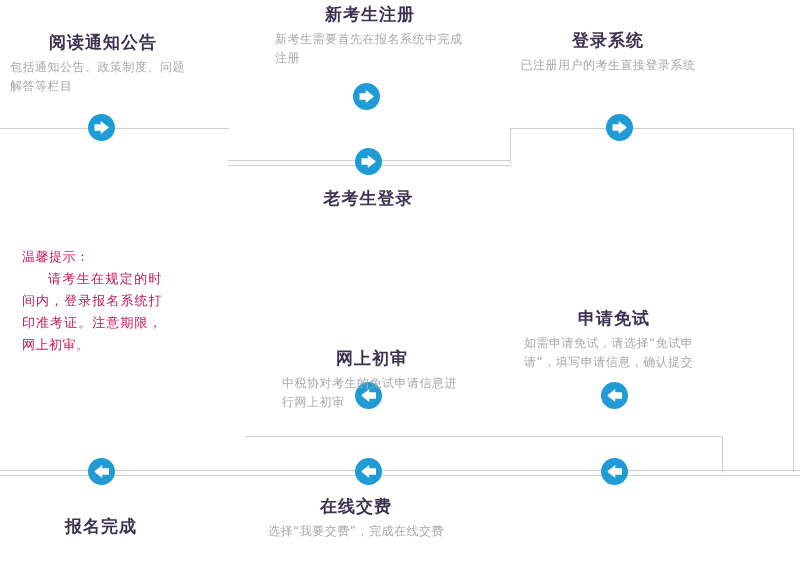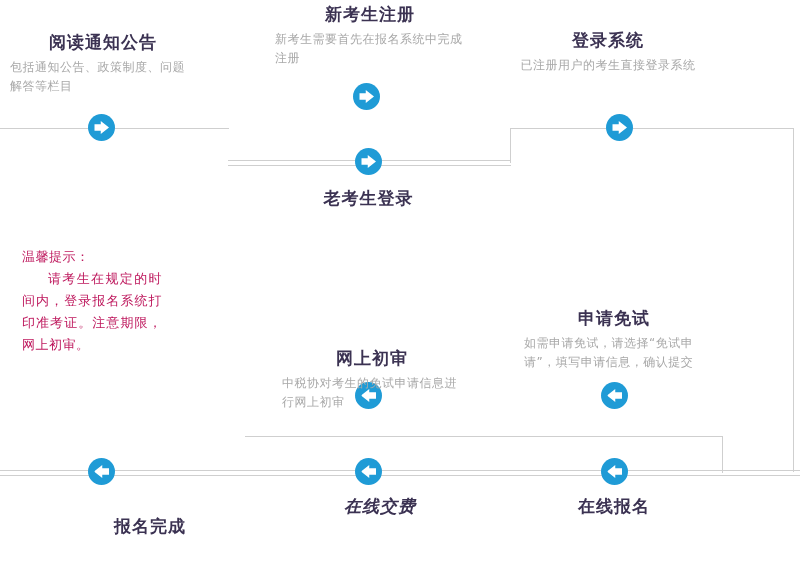--- a/index.html
+++ b/index.html
@@ -150,30 +150,30 @@
   <div class="node left-align" style="left:282px; top:306px; width:180px;margin-top:40px;">
     <div class="node-title">网上初审</div>
     <div class="node-desc">中税协对考生的免试申请信息进行网上初审</div>
   </div>
 
   <div class="node left-align" style="left:524px; top:306px; width:180px;">
     <div class="node-title">申请免试</div>
     <div class="node-desc">如需申请免试，请选择“免试申请”，填写申请信息，确认提交</div>
   </div>
 
-  <div class="node" style="left:16px; top:514px; width:170px;text-align:right;">
+  <div class="node" style="left:16px; top:514px; width:170px;">
     <div class="node-title">报名完成</div>
   </div>
 
-  <div class="node" style="left:280px; top:494px; width:200px;font-style:italic;">
+  <div class="node" style="left:256px; top:494px; width:200px;">
     <div class="node-title">在线交费</div>
+    <div class="node-desc">选择“我要交费”，完成在线交费</div>
   </div>
 
   <div class="node left-align" style="left:524px; top:494px; width:180px;">
-    <div class="node-title">在线报名</div>
   </div>
 
   <div class="tip" style="left:22px; top:246px; width:140px;">
     <div>温馨提示：</div>
     <div class="tip-body">请考生在规定的时间内，登录报名系统打印准考证。注意期限，网上初审。</div>
   </div>
 
 </div>
 
 </body></html>

